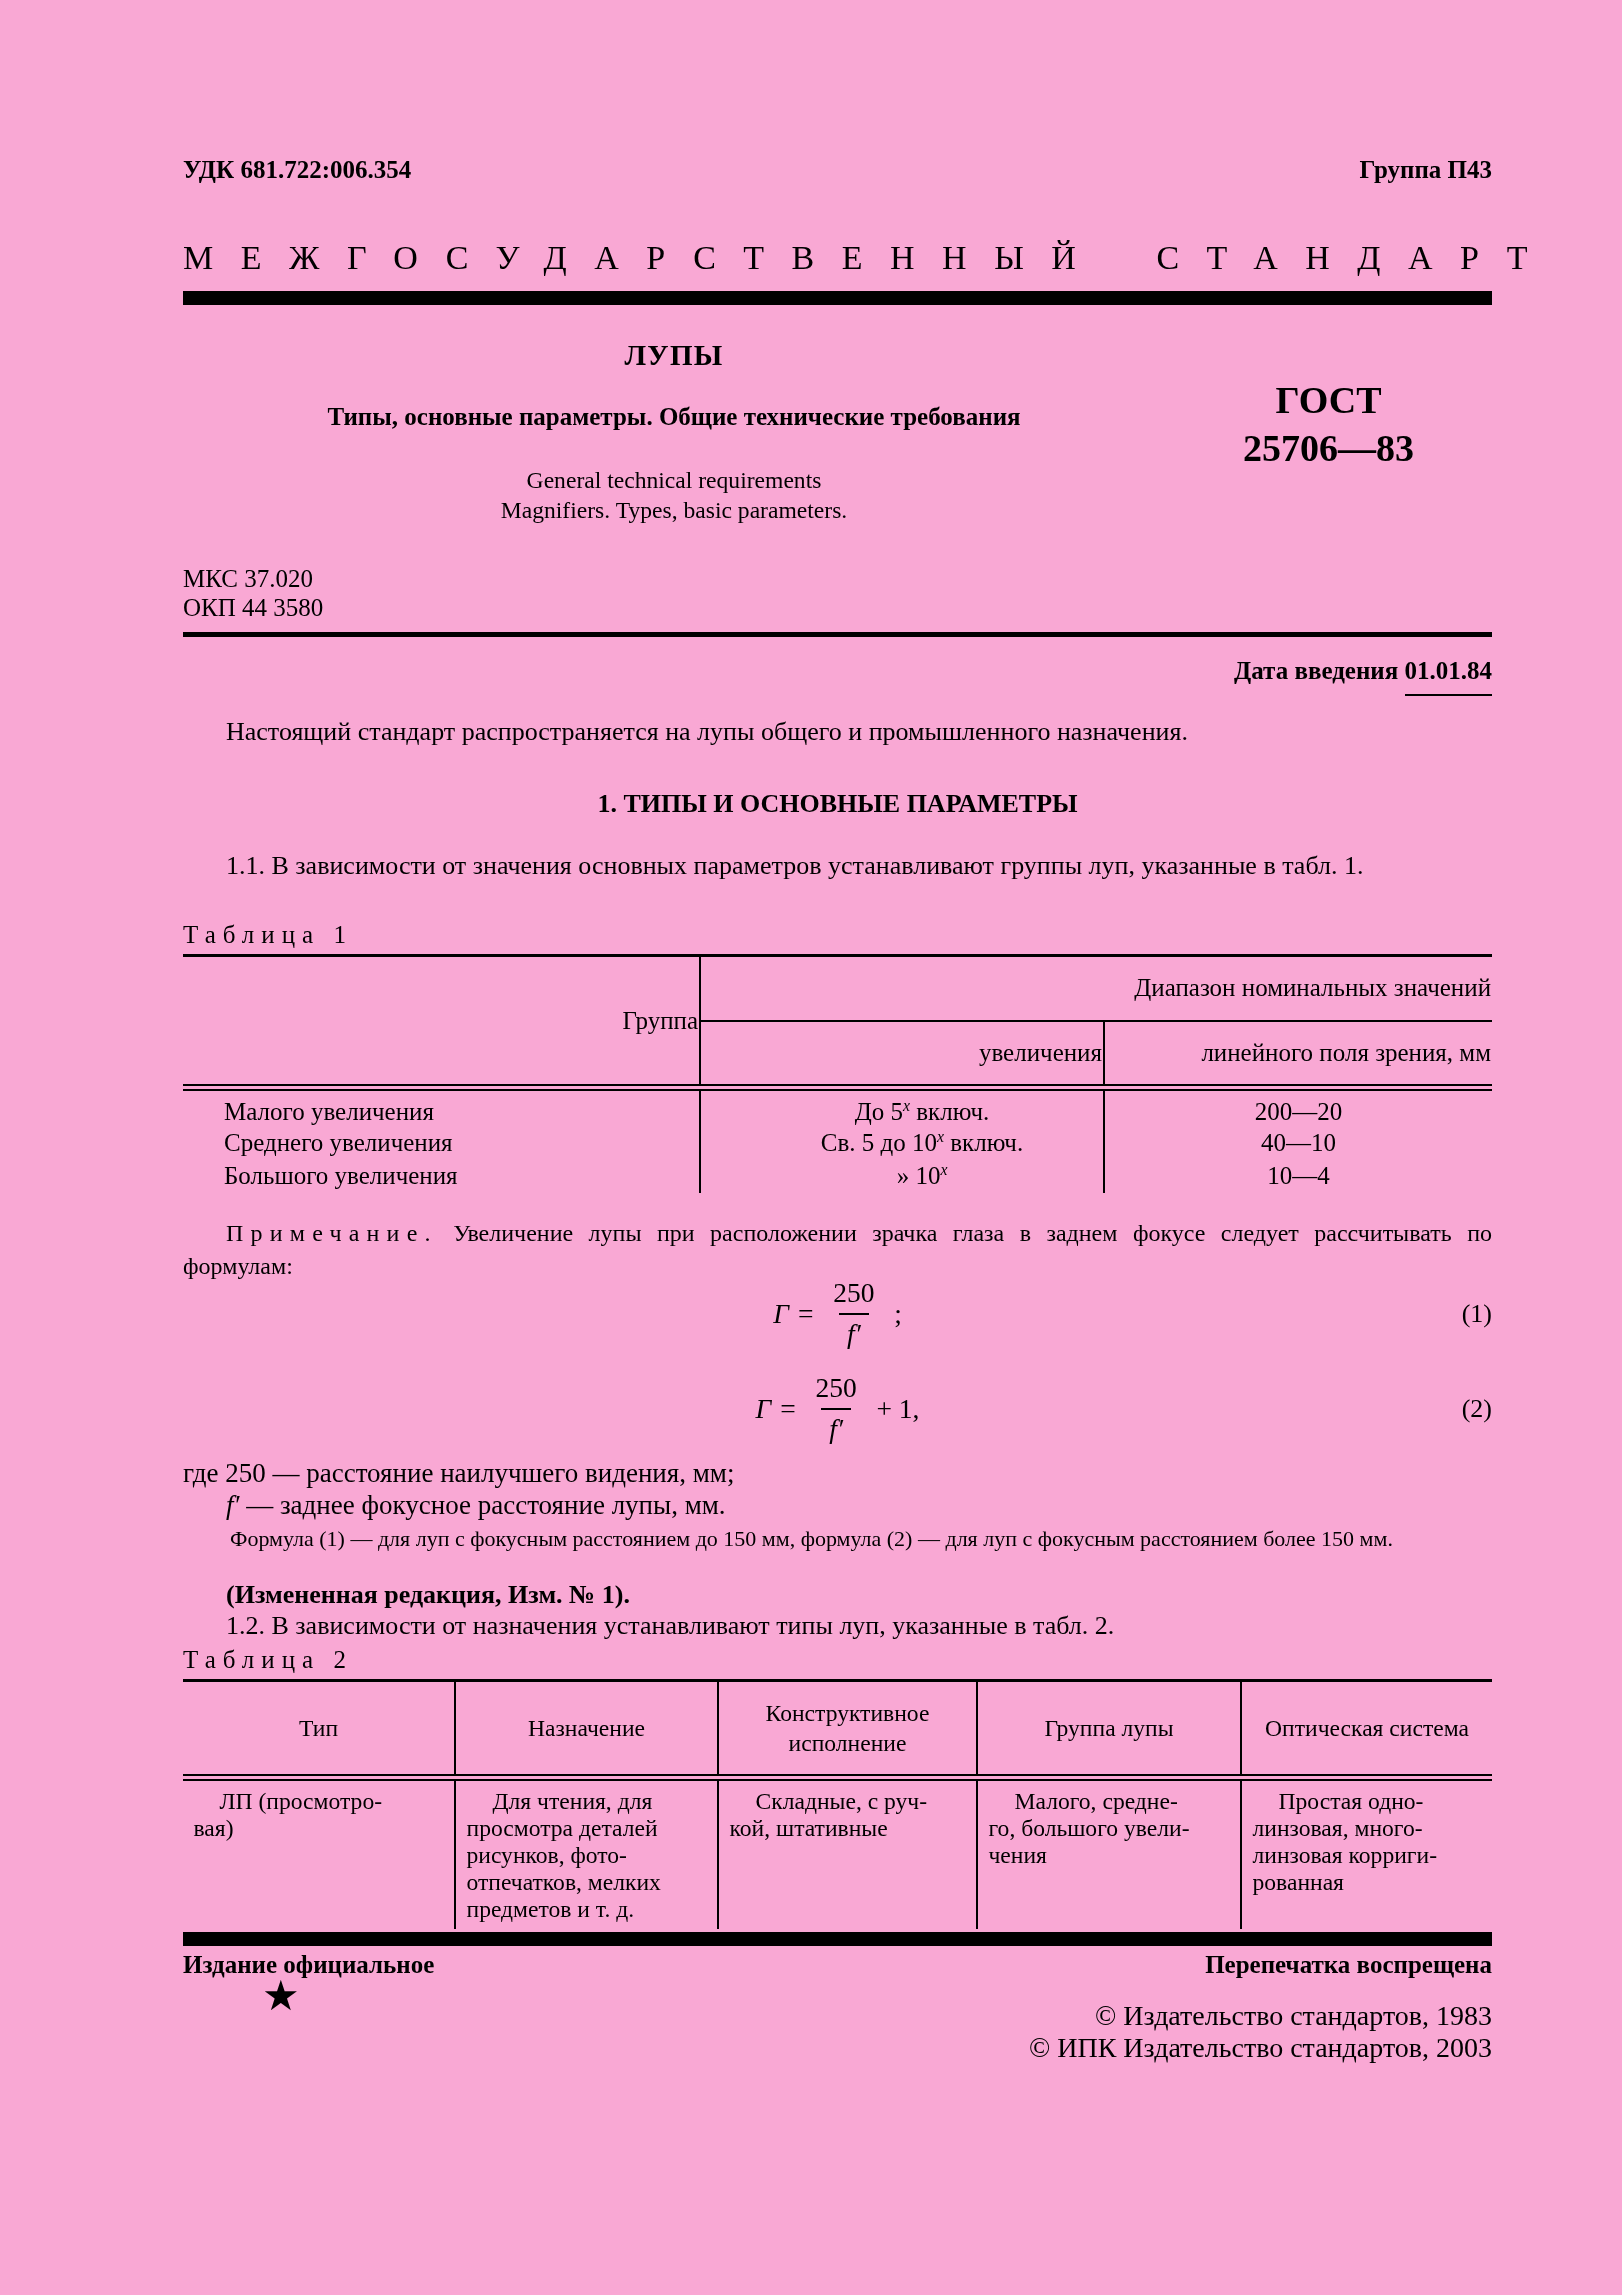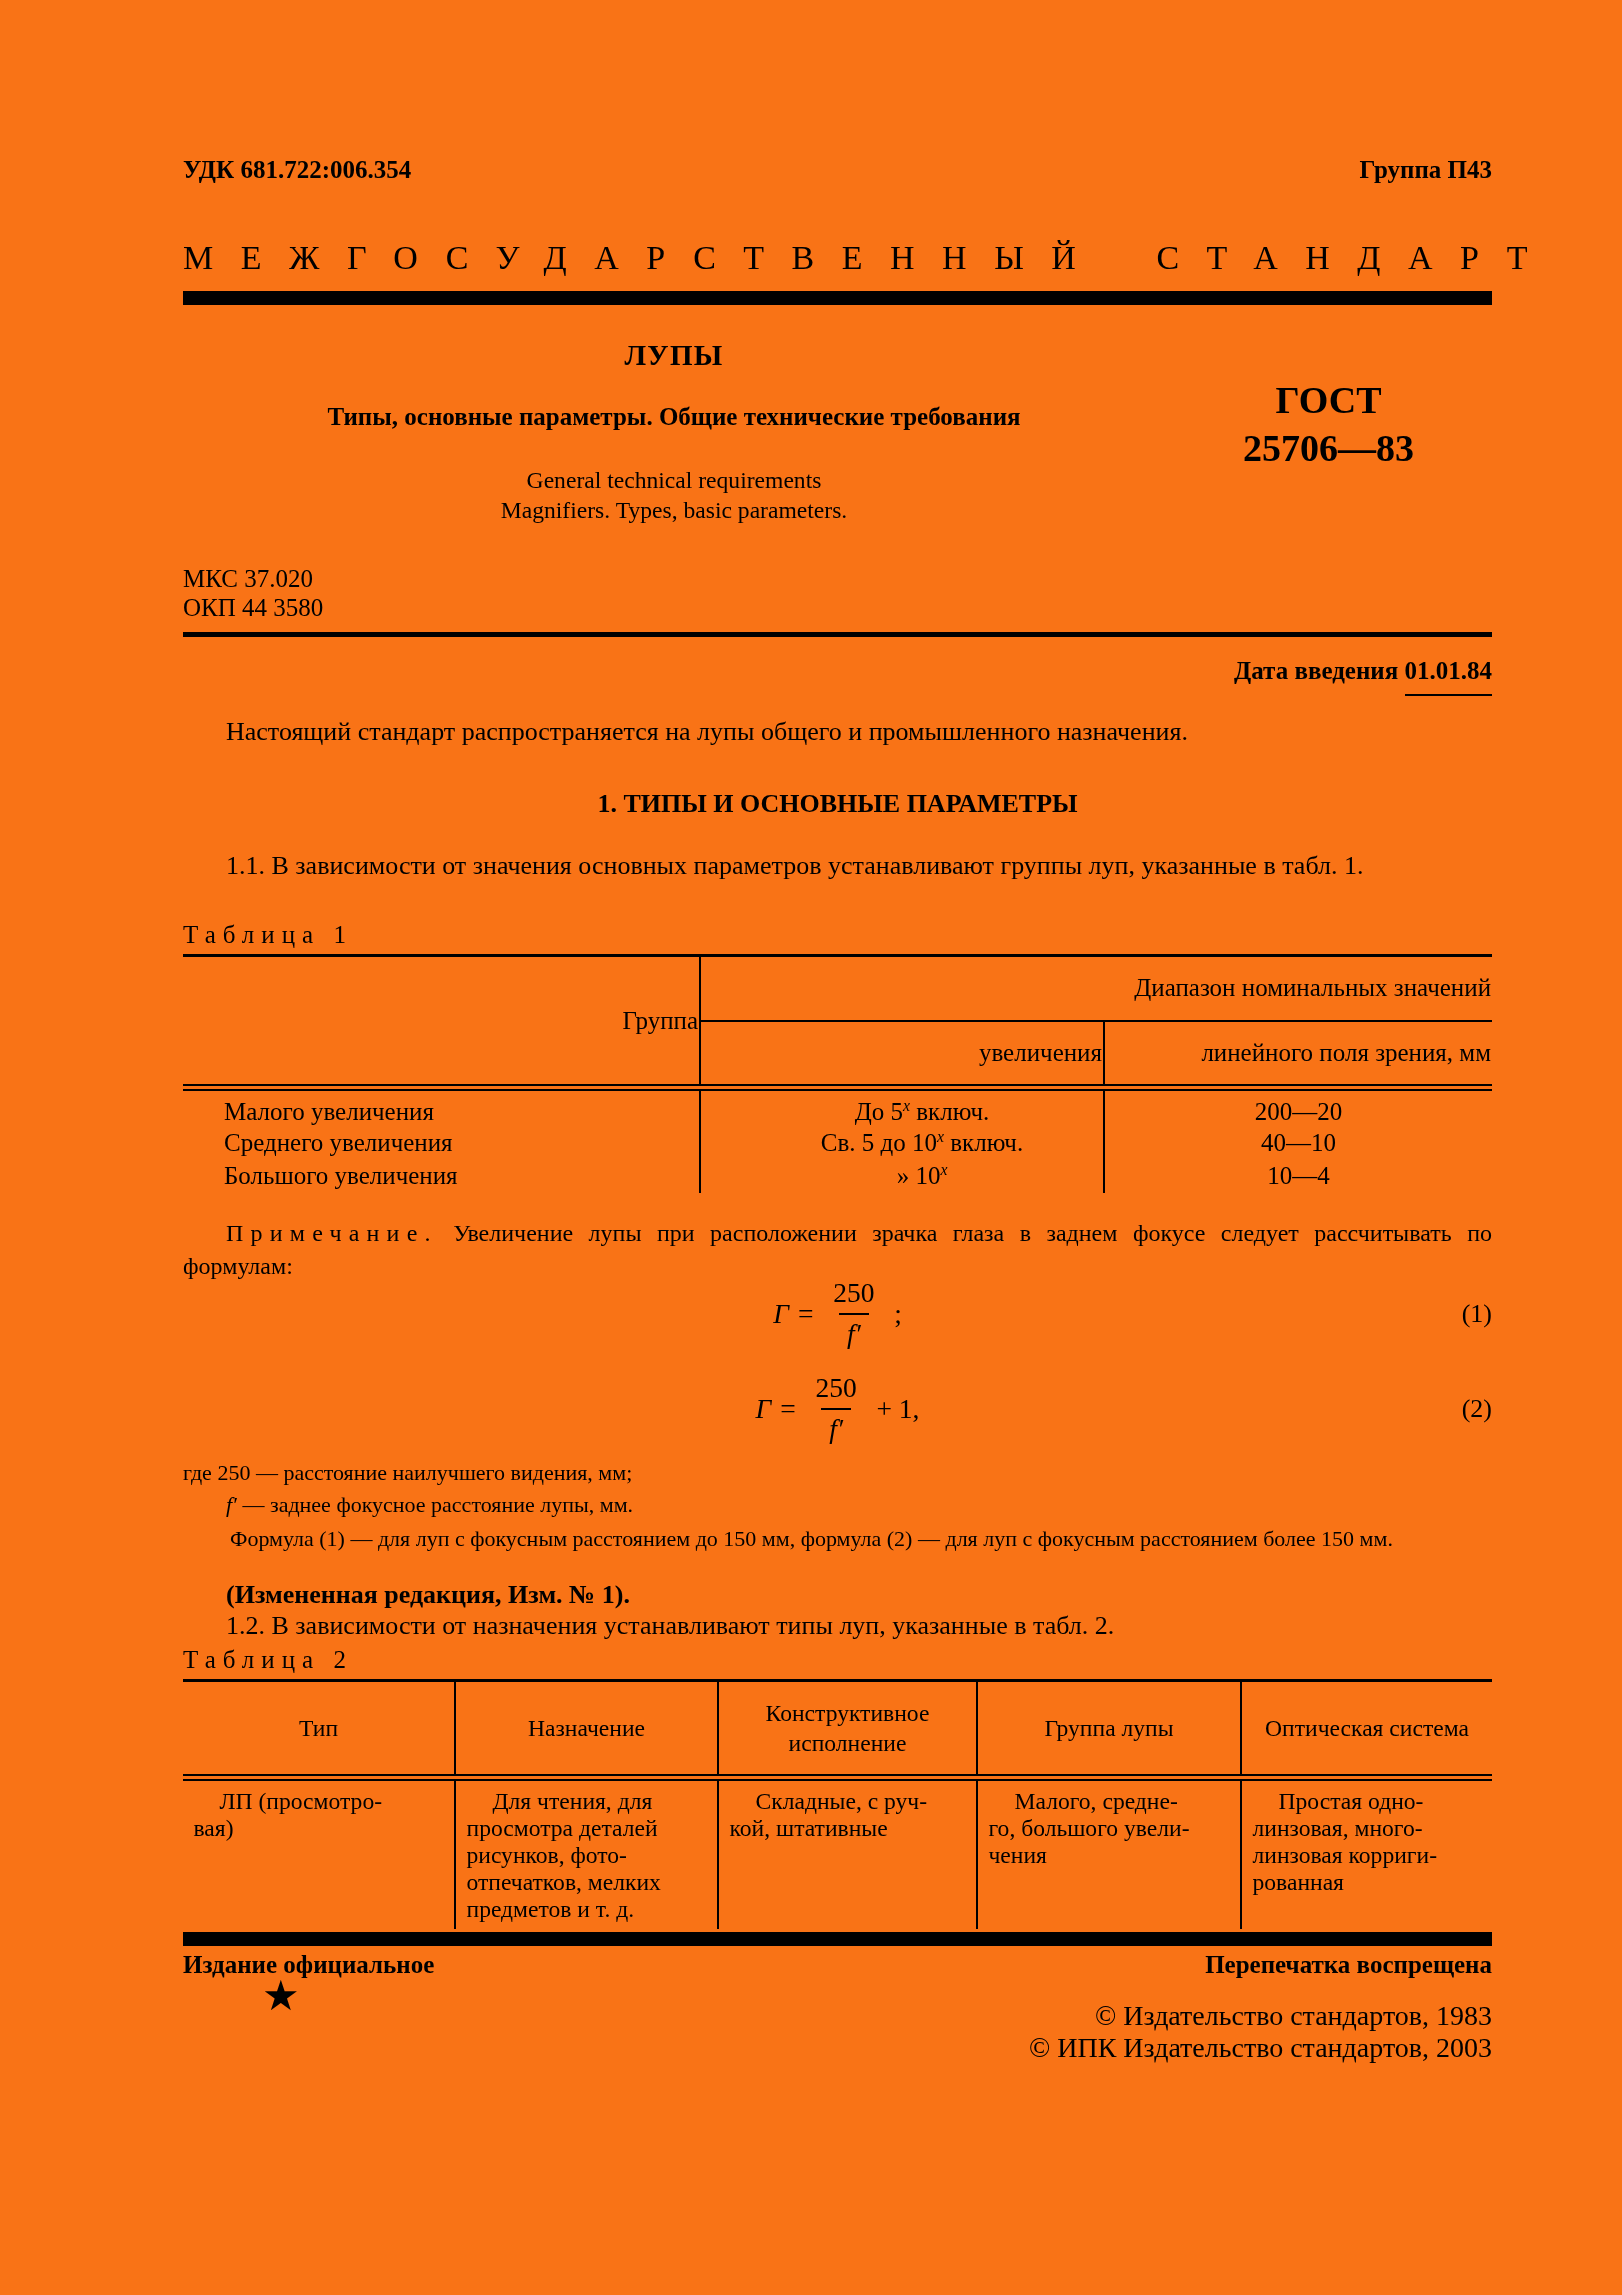--- a/index.html
+++ b/index.html
@@ -1,16 +1,16 @@
 <!DOCTYPE html>
 <html style="font-size:10.5px"><head>
 <meta charset="utf-8">
 <style>
   html,body{margin:0;padding:0;background:#e8e8e8;}
-  .page{position:relative;width:1622px;height:2295px;background:#f97316;
+  .page{position:relative;width:1622px;height:2295px;background:#f9a8d4;
         font-family:"Liberation Serif",serif;color:#000;overflow:hidden;}
   .abs{position:absolute;left:183px;width:1309px;}
 
   .row-udk{top:156px;display:flex;justify-content:space-between;font-size:25px;font-weight:bold;}
   .standard-kind{top:239px;font-size:34px;font-weight:normal;letter-spacing:27.5px;word-spacing:17px;white-space:nowrap;}
   .bar-main{top:291px;height:14.4px;background:#000;}
 
   .title-area{top:339px;display:grid;grid-template-columns:982px 327px;}
   .t-left{text-align:center;}
   .doc-title{font-size:29px;font-weight:bold;letter-spacing:1.3px;}
@@ -53,21 +53,21 @@
   .eq1{top:1277px;}
   .eq2{top:1372px;}
   .lhs{font-style:italic;margin-right:9.2px;}
   .eq-sign{margin-right:3.9px;}
   .frac{display:inline-flex;flex-direction:column;align-items:center;margin:0 7.9px;}
   .frac .num{padding:0 7.9px 3.9px;}
   .frac .den{border-top:2px solid #000;padding:3.9px 7.9px 0;font-style:italic;}
   .tail{margin-left:3.9px;}
   .eq-no{position:absolute;right:0;top:50%;transform:translateY(-50%);font-size:26px;}
 
-  .where{top:1457px;font-size:22px;line-height:32px;}
+  .where{top:1457px;font-size:27px;line-height:32px;}
   .where .l2{padding-left:43px;}
   .f-ital{font-style:italic;}
 
   .p-formula{top:1518px;margin:4px;font-size:22px;line-height:33px;text-align:justify;text-indent:43px;}
   .amended{top:1580px;margin:0;font-size:26px;font-weight:bold;text-indent:43px;}
   .p12{top:1611px;margin:0;font-size:26px;text-indent:43px;}
 
   .table2{top:1679px;}
   .table2 table{width:1309px;border-collapse:collapse;table-layout:fixed;border-top:3.3px solid #000;font-size:23.6px;}
   .table2 th{height:92px;font-weight:normal;text-align:center;vertical-align:middle;

